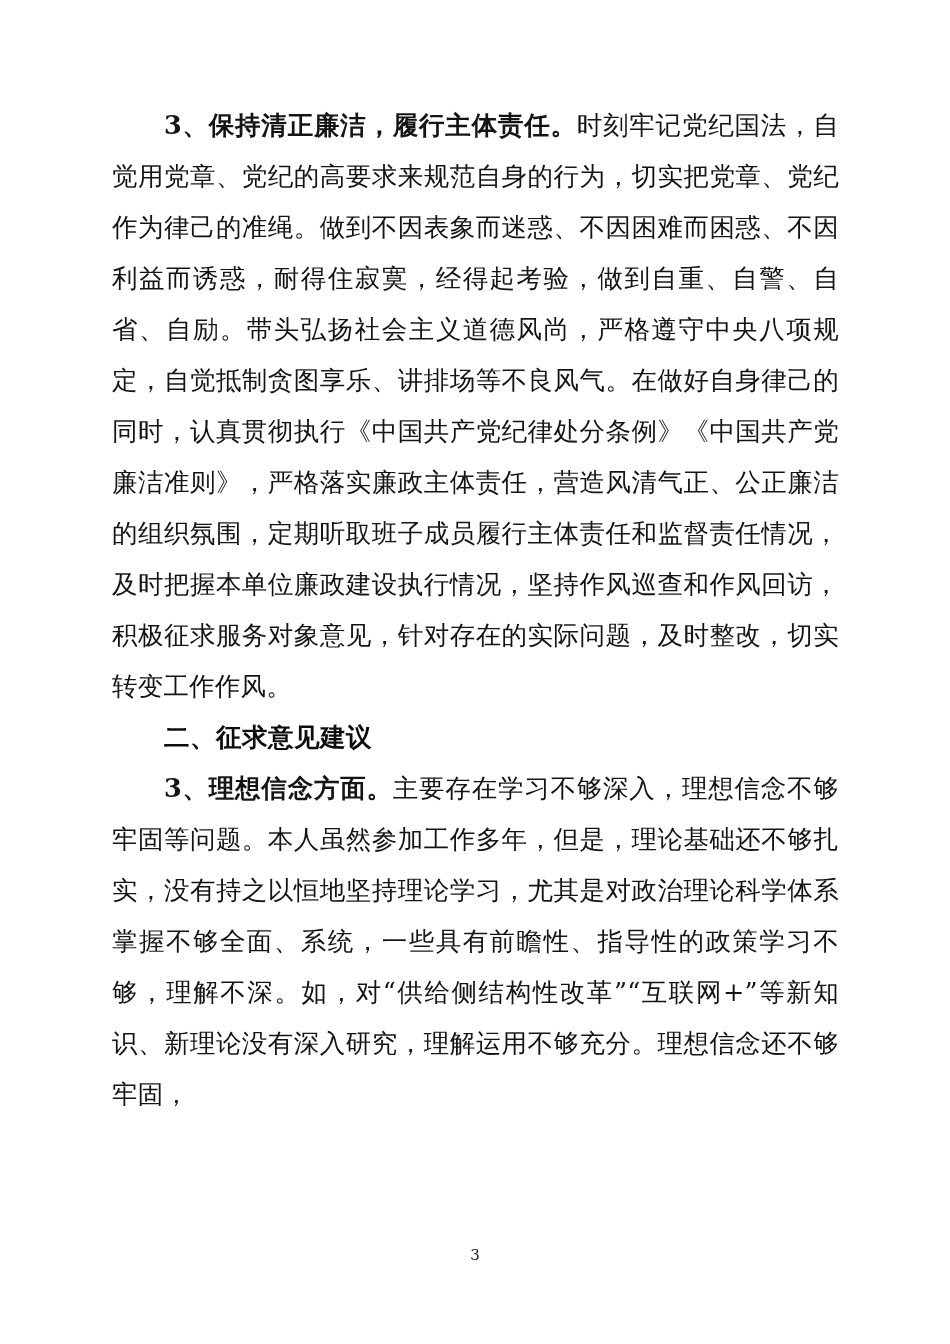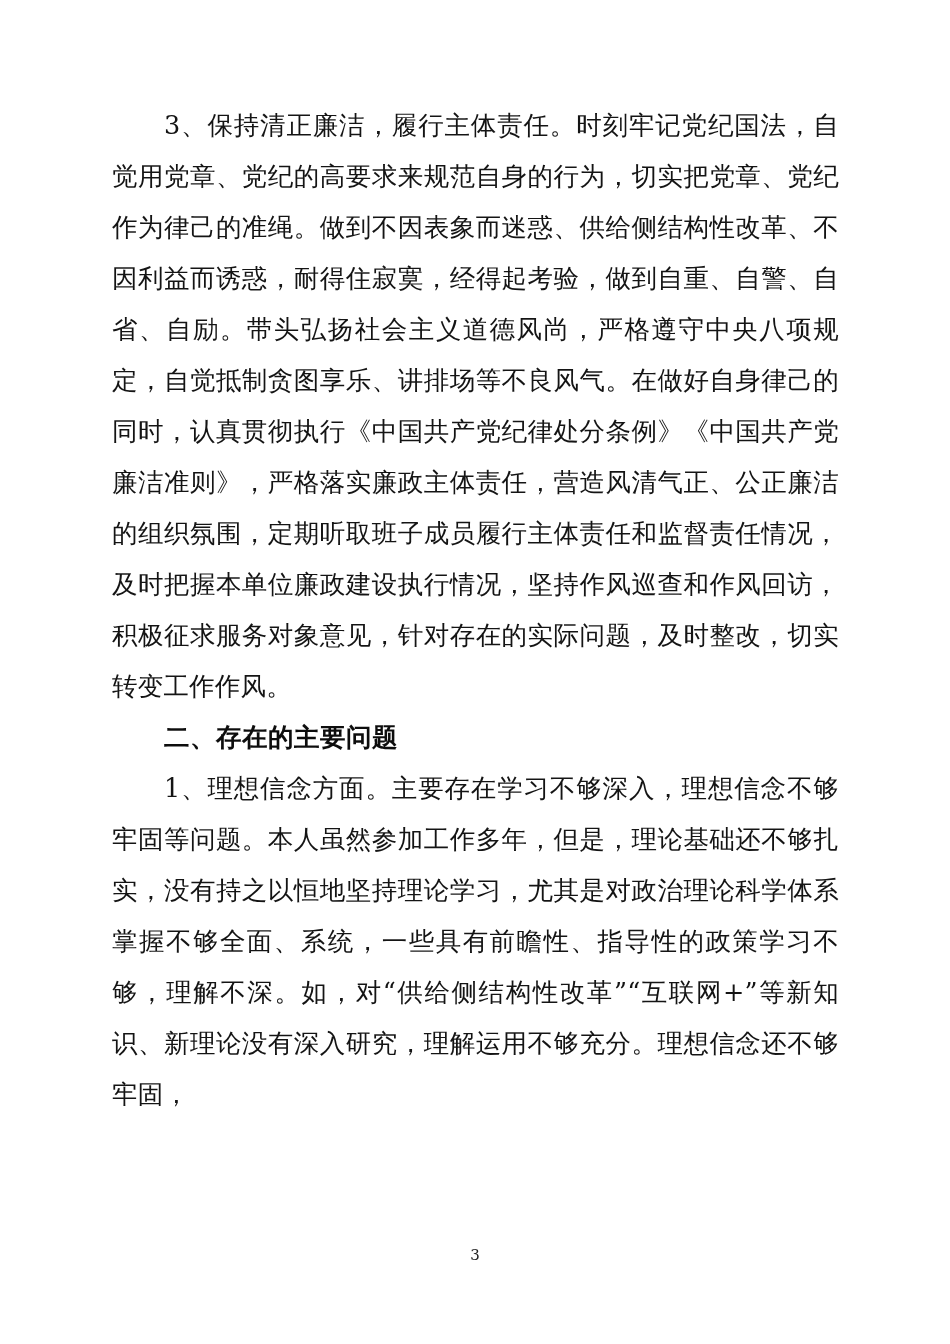--- a/index.html
+++ b/index.html
@@ -40,21 +40,21 @@
     text-indent: 52px;
     margin: 0;
     letter-spacing: 0.2px;
     color: #141414;
     word-break: break-all;
     -webkit-font-smoothing: antialiased;
   }
 
   
   .lead {
-    font-weight: 400;
+    font-weight: 700;
   }
 
   
   .heading {
     font-family: "Liberation Sans", "DejaVu Sans", sans-serif;
     font-size: 25.5px;
     line-height: 51px;
     font-weight: 700;
     text-indent: 52px;
     margin: 0;
@@ -75,24 +75,24 @@
     color: #222222;
   }
 </style>
 </head>
 <body>
 
 <div class="page">
 
   <div class="content">
 
-    <p class="para"><span class="lead">3、保持清正廉洁，履行主体责任。</span><span>时刻牢记党纪国法，自觉用党章、党纪的高要求来规范自身的行为，切实把党章、党纪作为律己的准绳。做到不因表象而迷惑、供给侧结构性改革、不因利益而诱惑，耐得住寂寞，经得起考验，做到自重、自警、自省、自励。带头弘扬社会主义道德风尚，严格遵守中央八项规定，自觉抵制贪图享乐、讲排场等不良风气。在做好自身律己的同时，认真贯彻执行《中国共产党纪律处分条例》《中国共产党廉洁准则》，严格落实廉政主体责任，营造风清气正、公正廉洁的组织氛围，定期听取班子成员履行主体责任和监督责任情况，及时把握本单位廉政建设执行情况，坚持作风巡查和作风回访，积极征求服务对象意见，针对存在的实际问题，及时整改，切实转变工作作风。</span></p>
+    <p class="para"><span class="lead">3、保持清正廉洁，履行主体责任。</span><span>时刻牢记党纪国法，自觉用党章、党纪的高要求来规范自身的行为，切实把党章、党纪作为律己的准绳。做到不因表象而迷惑、不因困难而困惑、不因利益而诱惑，耐得住寂寞，经得起考验，做到自重、自警、自省、自励。带头弘扬社会主义道德风尚，严格遵守中央八项规定，自觉抵制贪图享乐、讲排场等不良风气。在做好自身律己的同时，认真贯彻执行《中国共产党纪律处分条例》《中国共产党廉洁准则》，严格落实廉政主体责任，营造风清气正、公正廉洁的组织氛围，定期听取班子成员履行主体责任和监督责任情况，及时把握本单位廉政建设执行情况，坚持作风巡查和作风回访，积极征求服务对象意见，针对存在的实际问题，及时整改，切实转变工作作风。</span></p>
 
-    <h2 class="heading">二、存在的主要问题</h2>
+    <h2 class="heading">二、征求意见建议</h2>
 
 
-    <p class="para"><span class="lead">1、理想信念方面。</span><span>主要存在学习不够深入，理想信念不够牢固等问题。本人虽然参加工作多年，但是，理论基础还不够扎实，没有持之以恒地坚持理论学习，尤其是对政治理论科学体系掌握不够全面、系统，一些具有前瞻性、指导性的政策学习不够，理解不深。如，对“供给侧结构性改革”“互联网+”等新知识、新理论没有深入研究，理解运用不够充分。理想信念还不够牢固，</span></p>
+    <p class="para"><span class="lead">3、理想信念方面。</span><span>主要存在学习不够深入，理想信念不够牢固等问题。本人虽然参加工作多年，但是，理论基础还不够扎实，没有持之以恒地坚持理论学习，尤其是对政治理论科学体系掌握不够全面、系统，一些具有前瞻性、指导性的政策学习不够，理解不深。如，对“供给侧结构性改革”“互联网+”等新知识、新理论没有深入研究，理解运用不够充分。理想信念还不够牢固，</span></p>
 
   </div>
 
   <div class="page-number">3</div>
 
 </div>
 
 </body></html>

